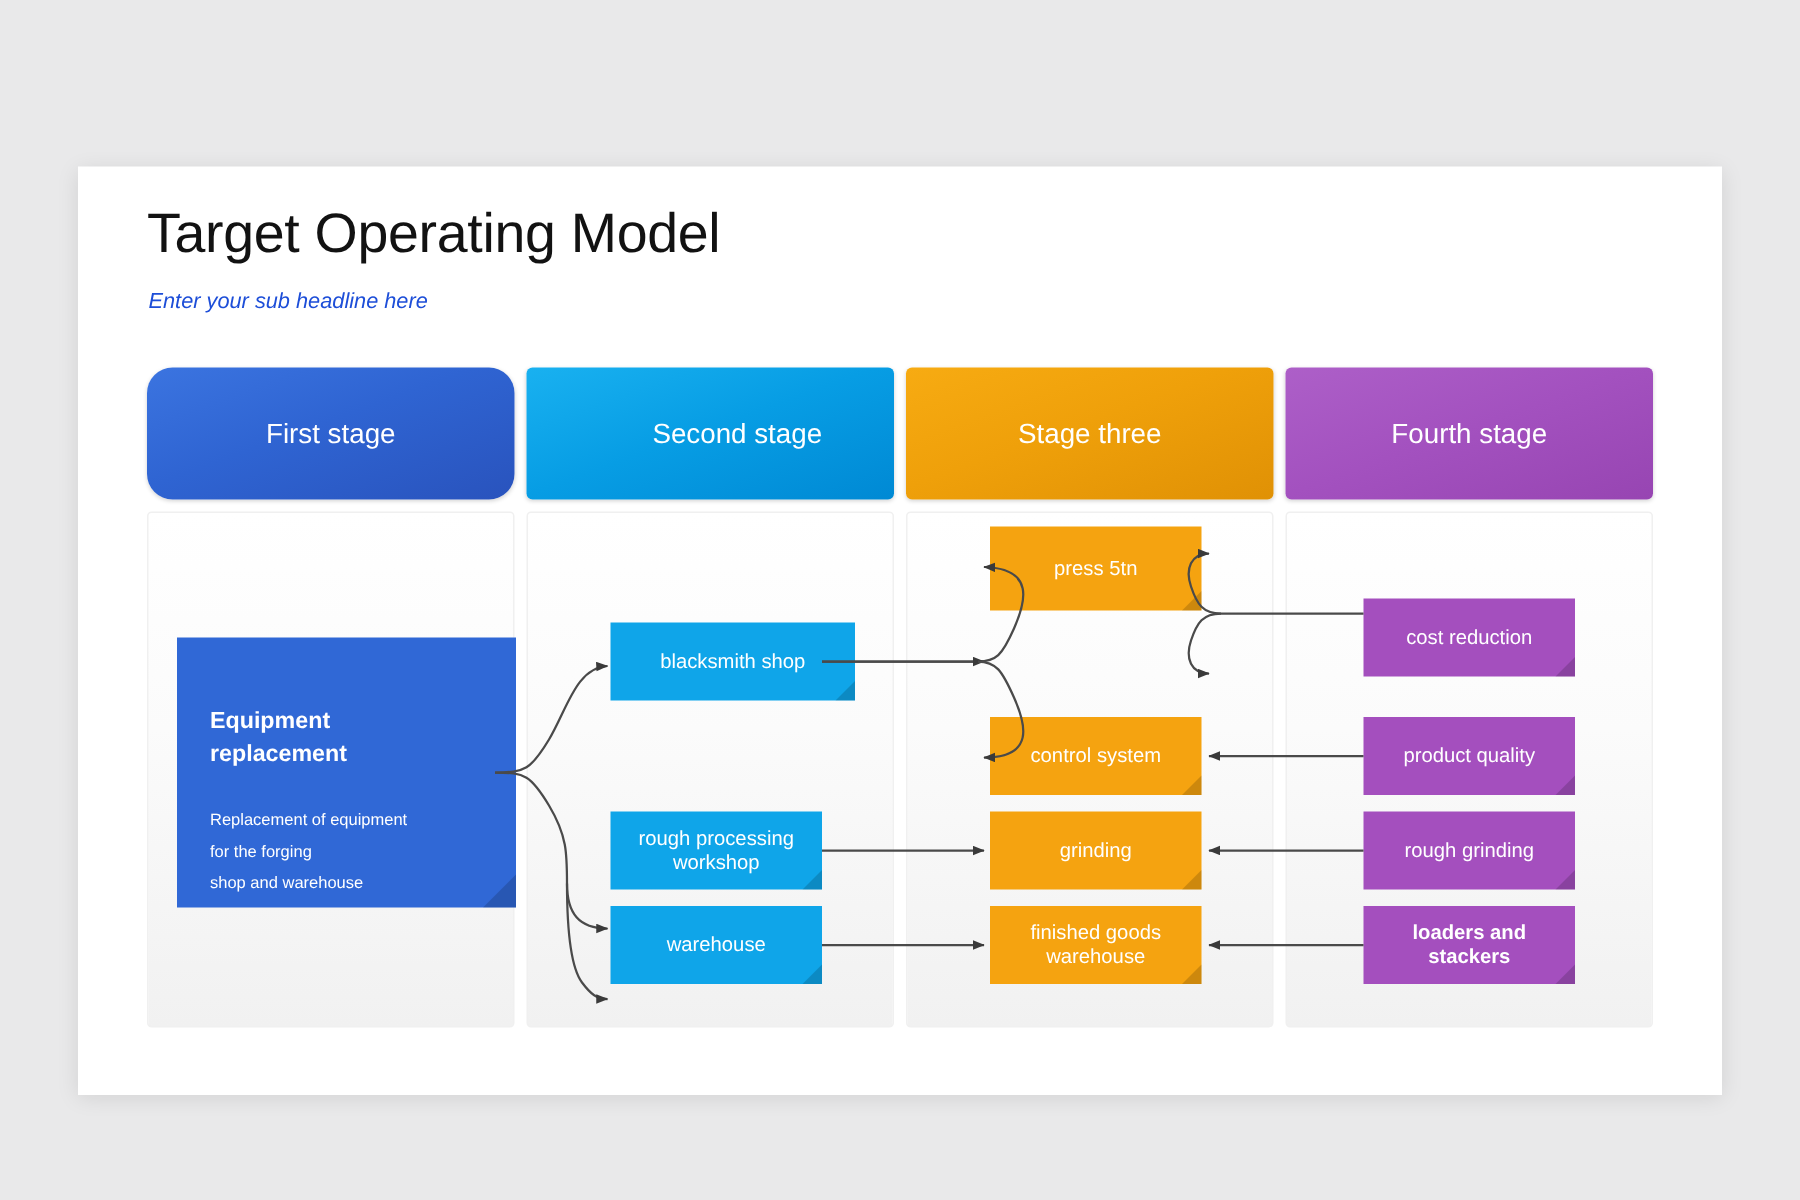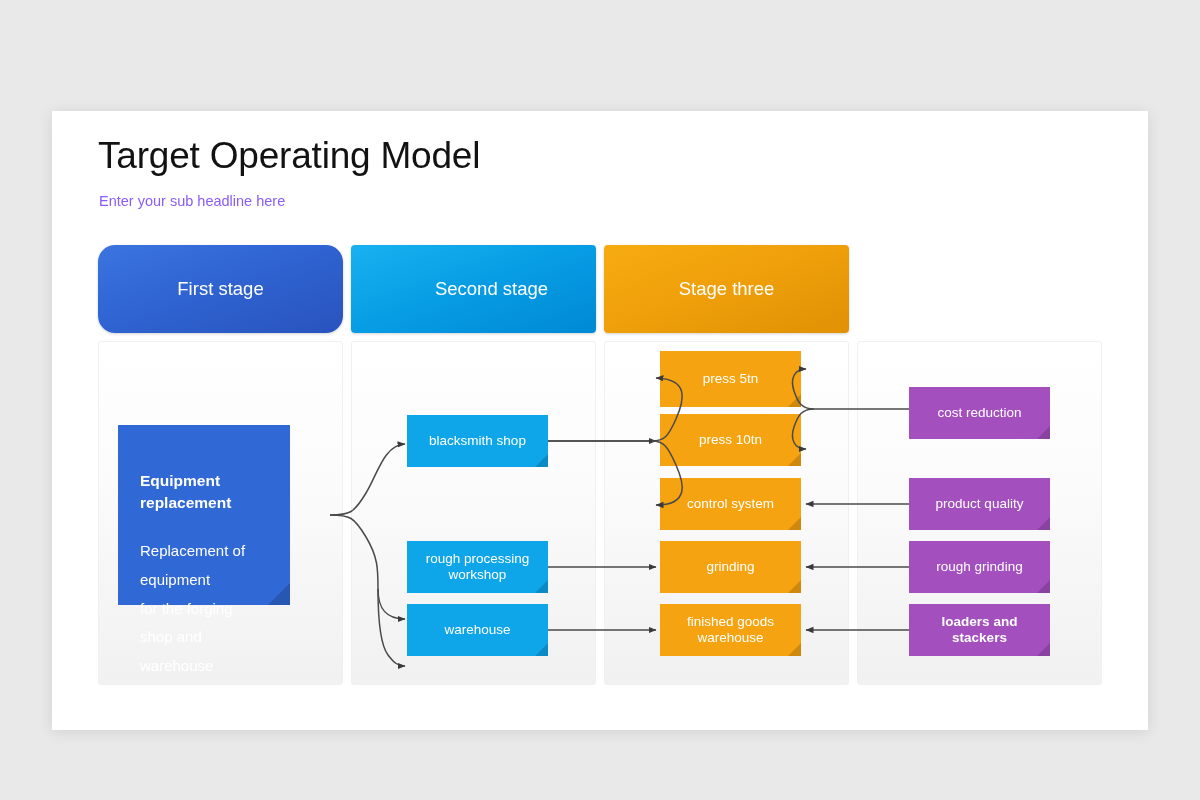--- a/index.html
+++ b/index.html
@@ -27,22 +27,23 @@
     font-weight: 400;
     color: #121212;
     letter-spacing: -0.2px;
     white-space: nowrap;
   }
   .page-subtitle {
     position: absolute;
     left: 47px; top: 82px;
     font-size: 14.5px;
     font-weight: 400;
-    color: #8b5cf6;
+    color: #1d4ed8;
     white-space: nowrap;
+    font-style: italic;
   }
 
   
   .columns {
     position: absolute;
     left: 46px; top: 134px;
     width: 1004px; height: 440px;
   }
   .column {
     position: absolute;
@@ -118,21 +119,21 @@
     border-bottom-width: 22px;
   }
   .node-big .title {
     font-size: 15.5px;
     font-weight: 700;
     line-height: 1.42;
     margin-bottom: 7px;
     white-space: pre-line;
   }
   .node-big .desc {
-    font-size: 15px;
+    font-size: 11px;
     font-weight: 400;
     line-height: 1.92;
     white-space: pre-line;
   }
   .node-blue  { background: #0fa5e9; font-size: 13.5px; }
   .node-orange{ background: #f5a310; font-size: 13.5px; }
   .node-purple{ background: #a44fbe; font-size: 13.5px; }
 
   .conn-layer {
     position: absolute;
@@ -151,39 +152,39 @@
     <div class="page-title">Target Operating Model</div>
     <div class="page-subtitle">Enter your sub headline here</div>
 
     <div class="columns">
 
       <div class="column col-0">
         <div class="stage-header hdr-0">
           <span>First stage</span>
         </div>
         <div class="stage-panel"></div>
-        <div class="node node-big" style="left:20px; top:180px; width:172px; height:180px;">
+        <div class="node node-big" style="left:20px; top:180px; width:226px; height:180px;">
           <div class="label" style="padding:0;">
             <div class="title">Equipment
 replacement</div>
             <div class="desc">Replacement of equipment
 for the forging
 shop and warehouse</div>
           </div>
           <span class="fold"></span>
         </div>
       </div>
 
       <div class="column col-1">
         <div class="stage-header hdr-1">
           <span>Second stage</span>
         </div>
         <div class="stage-panel"></div>
 
-        <div class="node node-blue" style="left:56px; top:170px; width:141px; height:52px;justify-content:center;">
+        <div class="node node-blue" style="left:56px; top:170px; width:163px; height:52px;justify-content:center;">
           <span class="label">blacksmith shop</span>
           <span class="fold"></span>
         </div>
 
         <div class="node node-blue" style="left:56px; top:296px; width:141px; height:52px;">
           <span class="label">rough processing
 workshop</span>
           <span class="fold"></span>
         </div>
 
@@ -197,46 +198,45 @@
         <div class="stage-header hdr-2">
           <span>Stage three</span>
         </div>
         <div class="stage-panel"></div>
 
         <div class="node node-orange" style="left:56px; top:106px; width:141px; height:56px;">
           <span class="label">press 5tn</span>
           <span class="fold"></span>
         </div>
 
-        <div class="node node-orange" style="left:56px; top:169px; width:141px; height:52px;">
-          <span class="label">press 10tn</span>
-          <span class="fold"></span>
-        </div>
 
         <div class="node node-orange" style="left:56px; top:233px; width:141px; height:52px;">
           <span class="label">control system</span>
           <span class="fold"></span>
         </div>
 
         <div class="node node-orange" style="left:56px; top:296px; width:141px; height:52px;">
           <span class="label">grinding</span>
           <span class="fold"></span>
         </div>
 
         <div class="node node-orange" style="left:56px; top:359px; width:141px; height:52px;">
           <span class="label">finished goods
 warehouse</span>
           <span class="fold"></span>
         </div>
       </div>
 
       <div class="column col-3">
-        <div class="stage-panel"></div>
-
-        <div class="node node-purple" style="left:52px; top:142px; width:141px; height:52px;">
+        <div class="stage-header hdr-3">
+          <span>Fourth stage</span>
+        </div>
+        <div class="stage-panel"></div>
+
+        <div class="node node-purple" style="left:52px; top:154px; width:141px; height:52px;">
           <span class="label">cost reduction</span>
           <span class="fold"></span>
         </div>
 
         <div class="node node-purple" style="left:52px; top:233px; width:141px; height:52px;">
           <span class="label">product quality</span>
           <span class="fold"></span>
         </div>
 
         <div class="node node-purple" style="left:52px; top:296px; width:141px; height:52px;">

